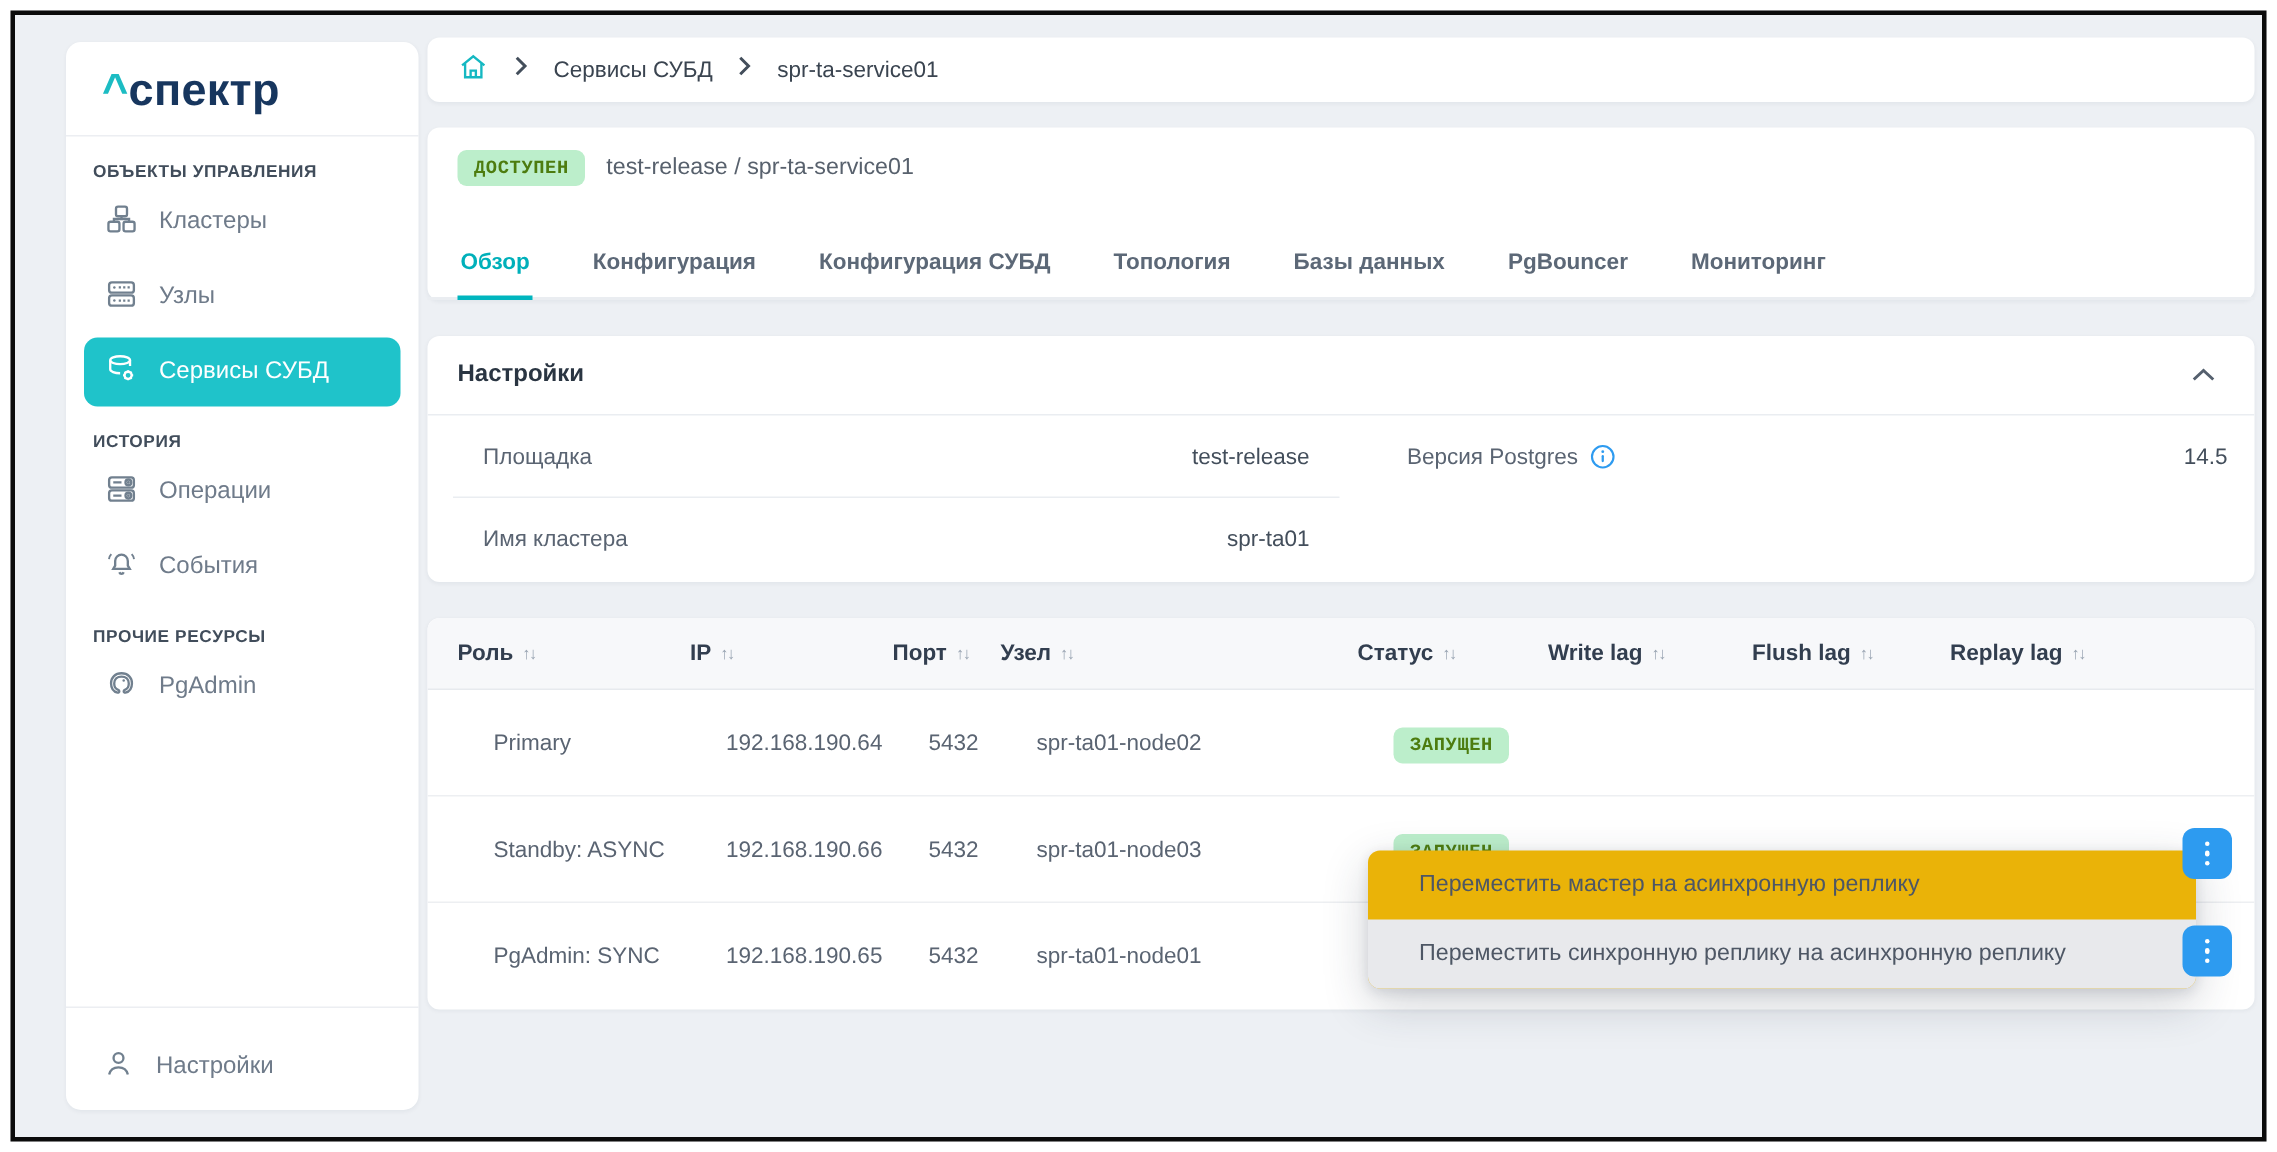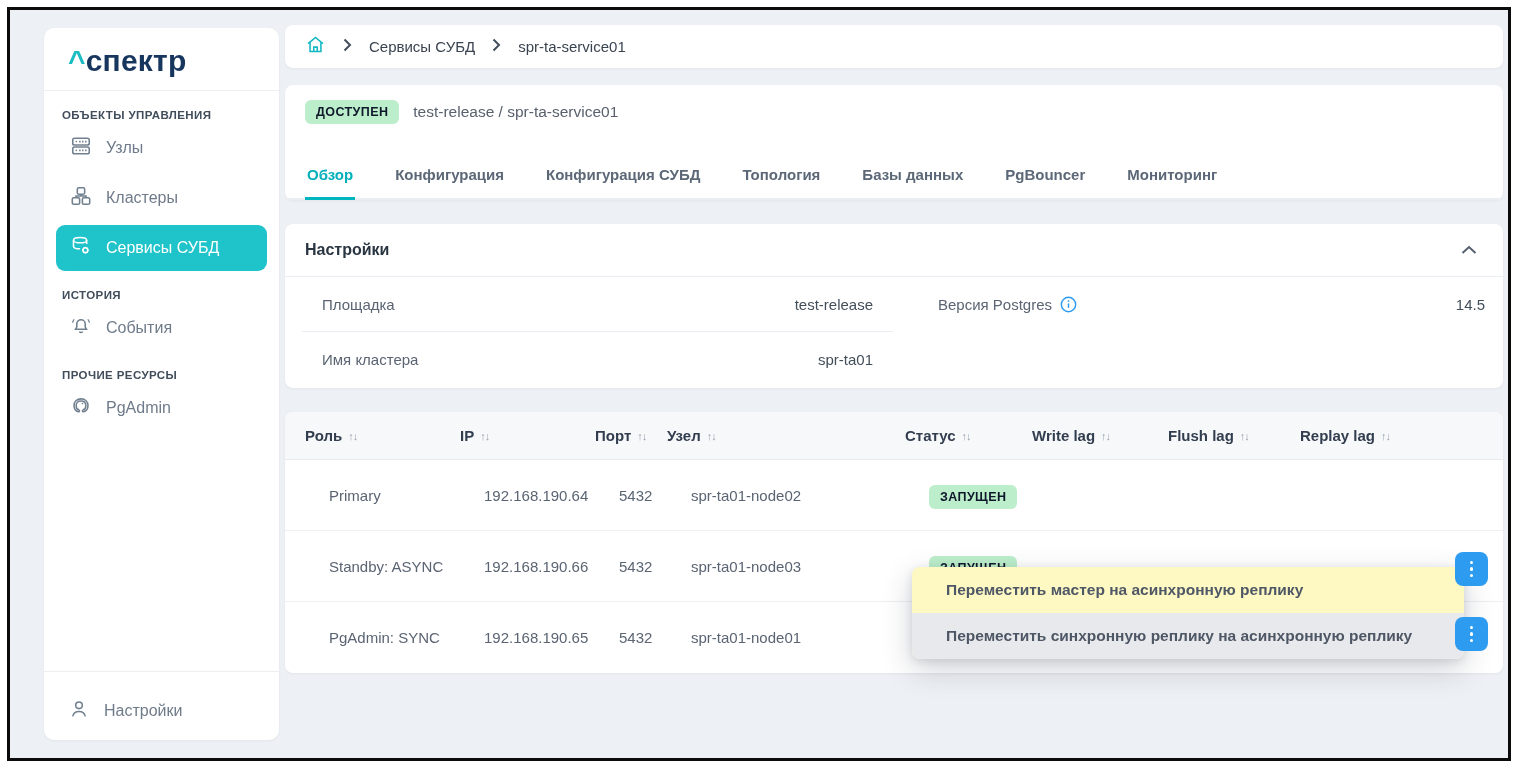--- a/index.html
+++ b/index.html
@@ -25,22 +25,22 @@
 
   
   .breadcrumb-card { left:285px; top:25px; width:1218px; height:43px; border-radius:8px;
                      display:flex; align-items:center; gap:17px; padding:0 20px; }
   .crumb { font-size:15px; color:#3A4450; }
   .crumb.link { cursor:pointer; }
 
   
   .service-card { left:285px; top:85px; width:1218px; height:115px; border-radius:8px; display:flex; flex-direction:column; }
   .service-top { display:flex; align-items:center; gap:14px; padding:15px 20px 0; }
-  .badge-green { background:#BCEECB; color:#0f172a; font-size:12.5px; font-weight:bold; letter-spacing:.4px;
-                 padding:5px 11px; border-radius:6px; white-space:nowrap; }
+  .badge-green { background:#BCEECB; color:#4d7c0f; font-size:12.5px; font-weight:bold; letter-spacing:.4px;
+                 padding:5px 11px; border-radius:6px; white-space:nowrap;font-family:Liberation Mono, monospace; }
   .service-title { font-size:15.5px; color:#58616D; }
   .tabs { display:flex; gap:38px; padding:0 20px; margin-top:auto; border-bottom:2px solid #EAEDF1; }
   .tab { font-size:15px; font-weight:bold; color:#5C6877; padding:13px 2px 14px; border-bottom:3px solid transparent;
          margin-bottom:-2px; cursor:pointer; white-space:nowrap; }
   .tab.active { color:#00B0BA; border-bottom-color:#00B5BE; }
 
   
   .settings-card { left:285px; top:224px; width:1218px; height:164px; border-radius:8px; overflow:hidden; }
   .settings-head { height:53px; display:flex; align-items:center; justify-content:space-between;
                    padding:0 26px 0 20px; border-bottom:1px solid #EAEDF1; }
@@ -58,22 +58,22 @@
   .tgrid { display:grid; grid-template-columns:155px 135px 72px 238px 127px 136px 132px 1fr; align-items:center;
            padding:0 18px 0 20px; }
   .thead { height:48px; background:#F7F8FA; border-bottom:1px solid #E7EAEE; }
   .th { font-size:15px; font-weight:bold; color:#323E4F; display:flex; align-items:center; gap:6px; cursor:pointer; }
   .sort { font-size:11px; color:#98A3B1; letter-spacing:-1px; font-weight:normal; }
   .trow { height:71px; border-bottom:1px solid #EDEFF2;padding-left:44px; }
   .trow:last-child { border-bottom:none; }
   .td { font-size:15px; color:#5A6472; }
 
   
-  .context-menu { position:absolute; left:912px; top:567px; width:552px; background:#fef9c3; border-radius:8px;
-                  box-shadow:0 10px 30px rgba(40,50,70,.22), 0 2px 8px rgba(40,50,70,.12); z-index:30;font-weight:bold; }
+  .context-menu { position:absolute; left:912px; top:567px; width:552px; background:#eab308; border-radius:8px;
+                  box-shadow:0 10px 30px rgba(40,50,70,.22), 0 2px 8px rgba(40,50,70,.12); z-index:30; }
   .menu-item { height:46px; display:flex; align-items:center; padding:0 22px 0 34px; font-size:15.5px; color:#4E5765; cursor:pointer; }
   .menu-item:first-child { border-radius:8px 8px 0 0; }
   .menu-item.highlighted { background:#E8E9EC; border-radius:0 0 8px 8px; }
   .kebab { position:absolute; left:1455px; width:33px; height:34px; background:#2D9BF0; border-radius:8px; z-index:40;
            display:flex; flex-direction:column; align-items:center; justify-content:center; gap:3px; cursor:pointer; border:none; }
   .kebab .dot { width:3.5px; height:3.5px; border-radius:50%; background:#fff; }
   .kebab.k1 { top:552px; } .kebab.k2 { top:617px; }
 
   .chevron-up-btn { background:none; border:none; cursor:pointer; display:flex; align-items:center; }
   .info-btn { background:none; border:none; cursor:pointer; display:flex; align-items:center; }
@@ -88,56 +88,69 @@
     <div class="logo-row">
       <span class="logo-caret">^</span><span class="logo-text">спектр</span>
     </div>
     <div class="sidebar-divider"></div>
 
     <div class="section-title">ОБЪЕКТЫ УПРАВЛЕНИЯ</div>
 
     <div class="nav-item">
       <span>
         <svg width="22" height="22" viewBox="0 0 24 24" fill="none" stroke="#71808F" stroke-width="1.7">
+          <rect x="8" y="3" width="8" height="7" rx="1.5"></rect>
+          <rect x="2.5" y="14" width="8" height="7" rx="1.5"></rect>
+          <rect x="13.5" y="14" width="8" height="7" rx="1.5"></rect>
+          <path d="M12 10v2M6.5 14v-2h11v2"></path>
+        </svg>
+      </span>
+      <span>Кластеры</span>
+    </div>
+
+    <div class="nav-item">
+      <span>
+        <svg width="22" height="22" viewBox="0 0 24 24" fill="none" stroke="#71808F" stroke-width="1.7">
           <rect x="3" y="3.5" width="18" height="7.5" rx="2"></rect>
           <rect x="3" y="13" width="18" height="7.5" rx="2"></rect>
           <circle cx="6.8" cy="7.2" r="0.9" fill="#71808F" stroke="none"></circle>
           <circle cx="6.8" cy="16.8" r="0.9" fill="#71808F" stroke="none"></circle>
           <path d="M10 7.2h8M10 16.8h8" stroke-dasharray="1.6 1.6"></path>
         </svg>
       </span>
       <span>Узлы</span>
     </div>
 
-    <div class="nav-item">
-      <span>
-        <svg width="22" height="22" viewBox="0 0 24 24" fill="none" stroke="#71808F" stroke-width="1.7">
-          <rect x="8" y="3" width="8" height="7" rx="1.5"></rect>
-          <rect x="2.5" y="14" width="8" height="7" rx="1.5"></rect>
-          <rect x="13.5" y="14" width="8" height="7" rx="1.5"></rect>
-          <path d="M12 10v2M6.5 14v-2h11v2"></path>
-        </svg>
-      </span>
-      <span>Кластеры</span>
-    </div>
-
     <div class="nav-item active">
       <span>
         <svg width="22" height="22" viewBox="0 0 24 24" fill="none" stroke="#FFFFFF" stroke-width="1.7">
           <ellipse cx="11" cy="5.6" rx="7.2" ry="2.9"></ellipse>
           <path d="M3.8 5.6v6.6c0 1.6 3.2 2.9 7.2 2.9M3.8 12.2c0 1.6 3.2 2.9 7.2 2.9M18.2 5.6v4.2"></path>
           <circle cx="16.8" cy="16.6" r="2.6"></circle>
           <path d="M16.8 12.9v1.2M16.8 18.9v1.2M13.1 16.6h1.2M19.3 16.6h1.2M14.2 14l.9.9M18.5 18.3l.9.9M19.4 14l-.9.9M15.1 18.3l-.9.9" stroke-width="1.4"></path>
         </svg>
       </span>
       <span>Сервисы СУБД</span>
     </div>
 
     <div class="section-title">ИСТОРИЯ</div>
 
+    <div class="nav-item">
+      <span>
+        <svg width="22" height="22" viewBox="0 0 24 24" fill="none" stroke="#71808F" stroke-width="1.7">
+          <rect x="3" y="3.5" width="18" height="7.5" rx="2"></rect>
+          <rect x="3" y="13" width="18" height="7.5" rx="2"></rect>
+          <path d="M6 7.2h6M6 16.8h6"></path>
+          <circle cx="17" cy="7.2" r="2.1"></circle>
+          <circle cx="17" cy="16.8" r="2.1"></circle>
+          <path d="M16.2 6.4l1.6 1.6M17.8 6.4l-1.6 1.6M16.2 16l1.6 1.6M17.8 16l-1.6 1.6" stroke-width="1.2"></path>
+        </svg>
+      </span>
+      <span>Операции</span>
+    </div>
 
     <div class="nav-item">
       <span>
         <svg width="22" height="22" viewBox="0 0 24 24" fill="none" stroke="#71808F" stroke-width="1.7">
           <path d="M12 5.2a4.6 4.6 0 0 0-4.6 4.6v3.4L6 15.6h12l-1.4-2.4V9.8A4.6 4.6 0 0 0 12 5.2z"></path>
           <path d="M10.4 18a1.7 1.7 0 0 0 3.2 0"></path>
           <path d="M4.6 4.8C3.5 5.9 3 7 2.9 8.5M19.4 4.8c1.1 1.1 1.6 2.2 1.7 3.7" stroke-width="1.4"></path>
         </svg>
       </span>
       <span>События</span>

